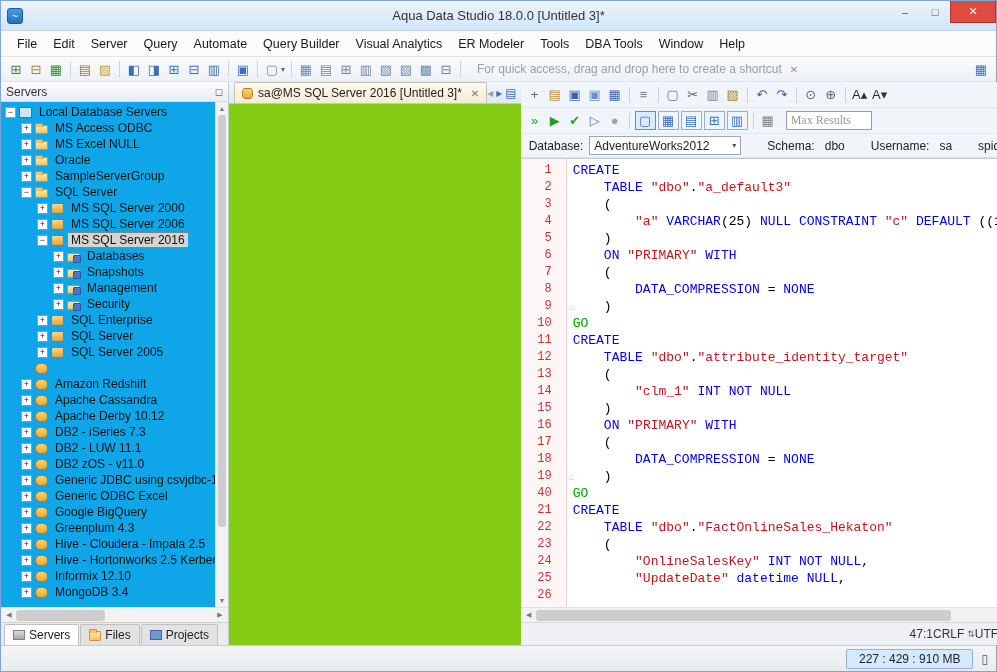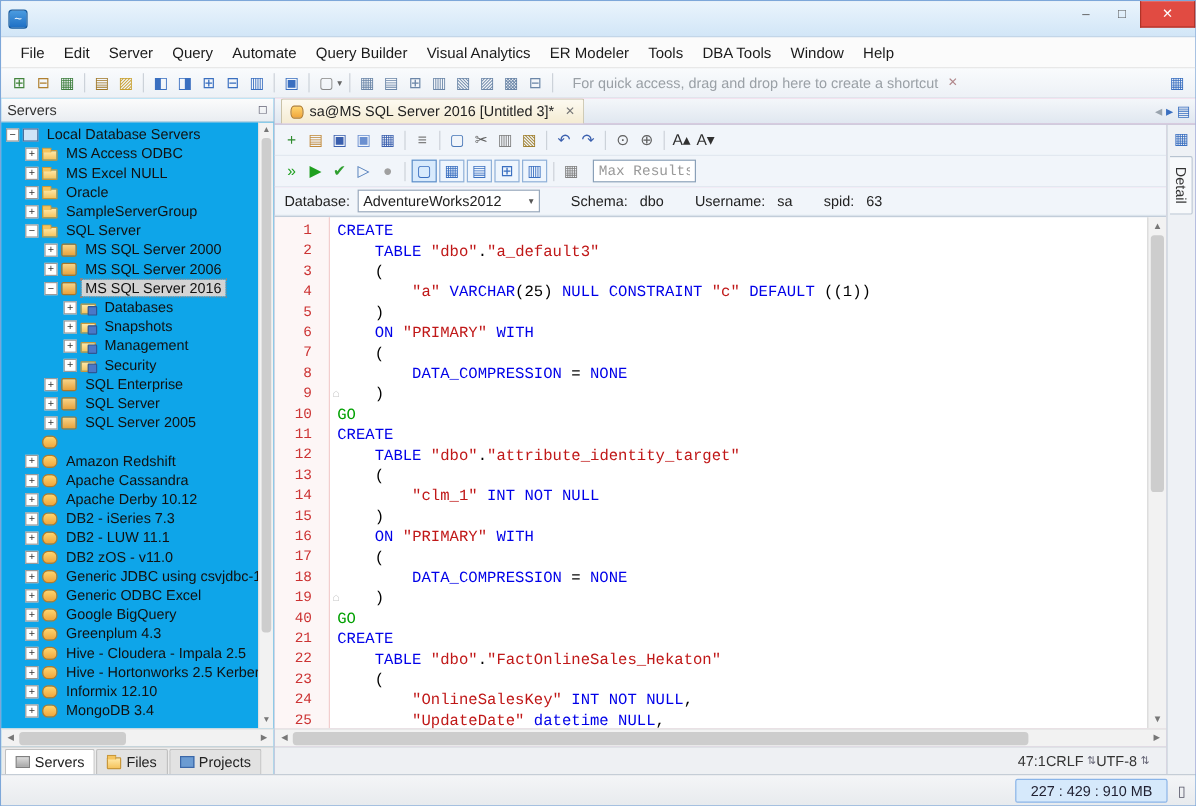--- a/index.html
+++ b/index.html
@@ -71,37 +71,37 @@
   .hthumb { position: absolute; left: 0; top: 0; bottom: 0; background: #cdcdcd; border-radius: 3px; }
   .tree-h .hthumb { width: 45%; }
   .editor-h .hthumb { width: 86%; }
 
   .side-tabs { height: 23px; flex: none; background: #ececec; display: flex; align-items: flex-end; padding-left: 3px; gap: 1px; border-top: 1px solid #d0d0d0; }
   .side-tab { display: flex; align-items: center; gap: 4px; padding: 0 8px; font-size: 12px; border: 1px solid #c0c0c0; border-bottom: none; background: #e2e2e2; height: 21px; border-radius: 2px 2px 0 0; color: #222; }
   .side-tab.active { background: #fff; }
   .side-tab .tree-icon { width: 12px; height: 10px; margin-right: 0; }
 
   
-  .main { flex: 1; display: flex; flex-direction: column; min-width: 0; background: #f9a8d4; }
+  .main { flex: 1; display: flex; min-width: 0; background: #84cc16; }
   .doc-tabbar { height: 22px; flex: none; background: linear-gradient(#f4f7fa,#e0e7f0); display: flex; align-items: flex-end; border-bottom: 1px solid #bcc8d6; padding-left: 2px; }
   .doc-tab { display: flex; align-items: center; gap: 5px; height: 21px; padding: 0 7px; background: linear-gradient(#fdfaf1,#f4ebd2); border: 1px solid #c9c2a8; border-bottom: none; margin-left: 3px; font-size: 12px; border-radius: 2px 2px 0 0; color: #222; }
   .tab-db-icon { width: 11px; height: 11px; background: linear-gradient(#ffd56e,#f0a63c); border: 1px solid #b07c2e; border-radius: 3px/5px; flex: none; }
   .tab-close { color: #777; font-size: 10px; margin-left: 4px; }
   .tab-nav { margin-left: auto; display: flex; align-items: center; gap: 3px; padding: 0 4px 3px 0; }
   .tab-nav span { font-size: 12px; }
   .nav-prev { color: #9aa4ae; }
   .nav-next { color: #3a6fc0; }
   .nav-list { color: #3a6fc0; font-size: 11px; }
 
   .main-body { flex: 1; display: flex; min-height: 0; }
   .editor-col { flex: 1; display: flex; flex-direction: column; min-width: 0; }
 
   .q-toolbar { height: 26px; flex: none; background: #f1f5fa; display: flex; align-items: center; padding: 0 4px; border-bottom: 1px solid #e2e8f0; }
   .icon-strip { display: flex; align-items: center; }
-  .max-results { width: 86px; height: 19px; border: 1px solid #8aa0b8; font-size: 12px; padding: 0 4px; margin-left: 8px; font-family: Liberation Mono, monospace; color: #333; background: #fff; }
+  .max-results { width: 86px; height: 19px; border: 1px solid #8aa0b8; font-size: 12px; padding: 0 4px; margin-left: 8px; font-family: Liberation Serif, serif; color: #333; background: #fff; }
   .max-results::placeholder { color: #999; }
 
   .context-bar { height: 24px; flex: none; background: #f1f5fa; display: flex; align-items: center; border-bottom: 1px solid #dbe3ec; font-size: 12px; color: #222; }
   .ctx-label { margin-left: 26px; }
   .ctx-label.first { margin-left: 8px; }
   .ctx-value { margin-left: 10px; }
   .db-select { display: flex; align-items: center; justify-content: space-between; width: 152px; height: 19px; background: #fff; border: 1px solid #98a8bc; padding: 0 4px; margin-left: 6px; }
   .db-select .dd { font-size: 8px; color: #555; }
 
   .editor-wrap { flex: 1; display: flex; min-height: 0; background: #fff; border-top: 1px solid #c2cdd9; }
@@ -129,20 +129,21 @@
   .mem-box { background: #d6e9fb; border: 1px solid #8ab4e8; padding: 2px 12px; border-radius: 2px; color: #223; }
   .trash { color: #556; font-size: 12px; }
 </style>
 </head>
 <body>
 
 <div class="window">
 
   <div class="titlebar">
     <div class="app-icon">~</div>
+    <div class="title">Aqua Data Studio 18.0.0 [Untitled 3]*</div>
     <div class="win-controls">
       <div class="win-btn">–</div>
       <div class="win-btn">□</div>
       <div class="win-btn close">✕</div>
     </div>
   </div>
 
   <div class="menubar">
       <div class="menu-item">File</div>
       <div class="menu-item">Edit</div>

